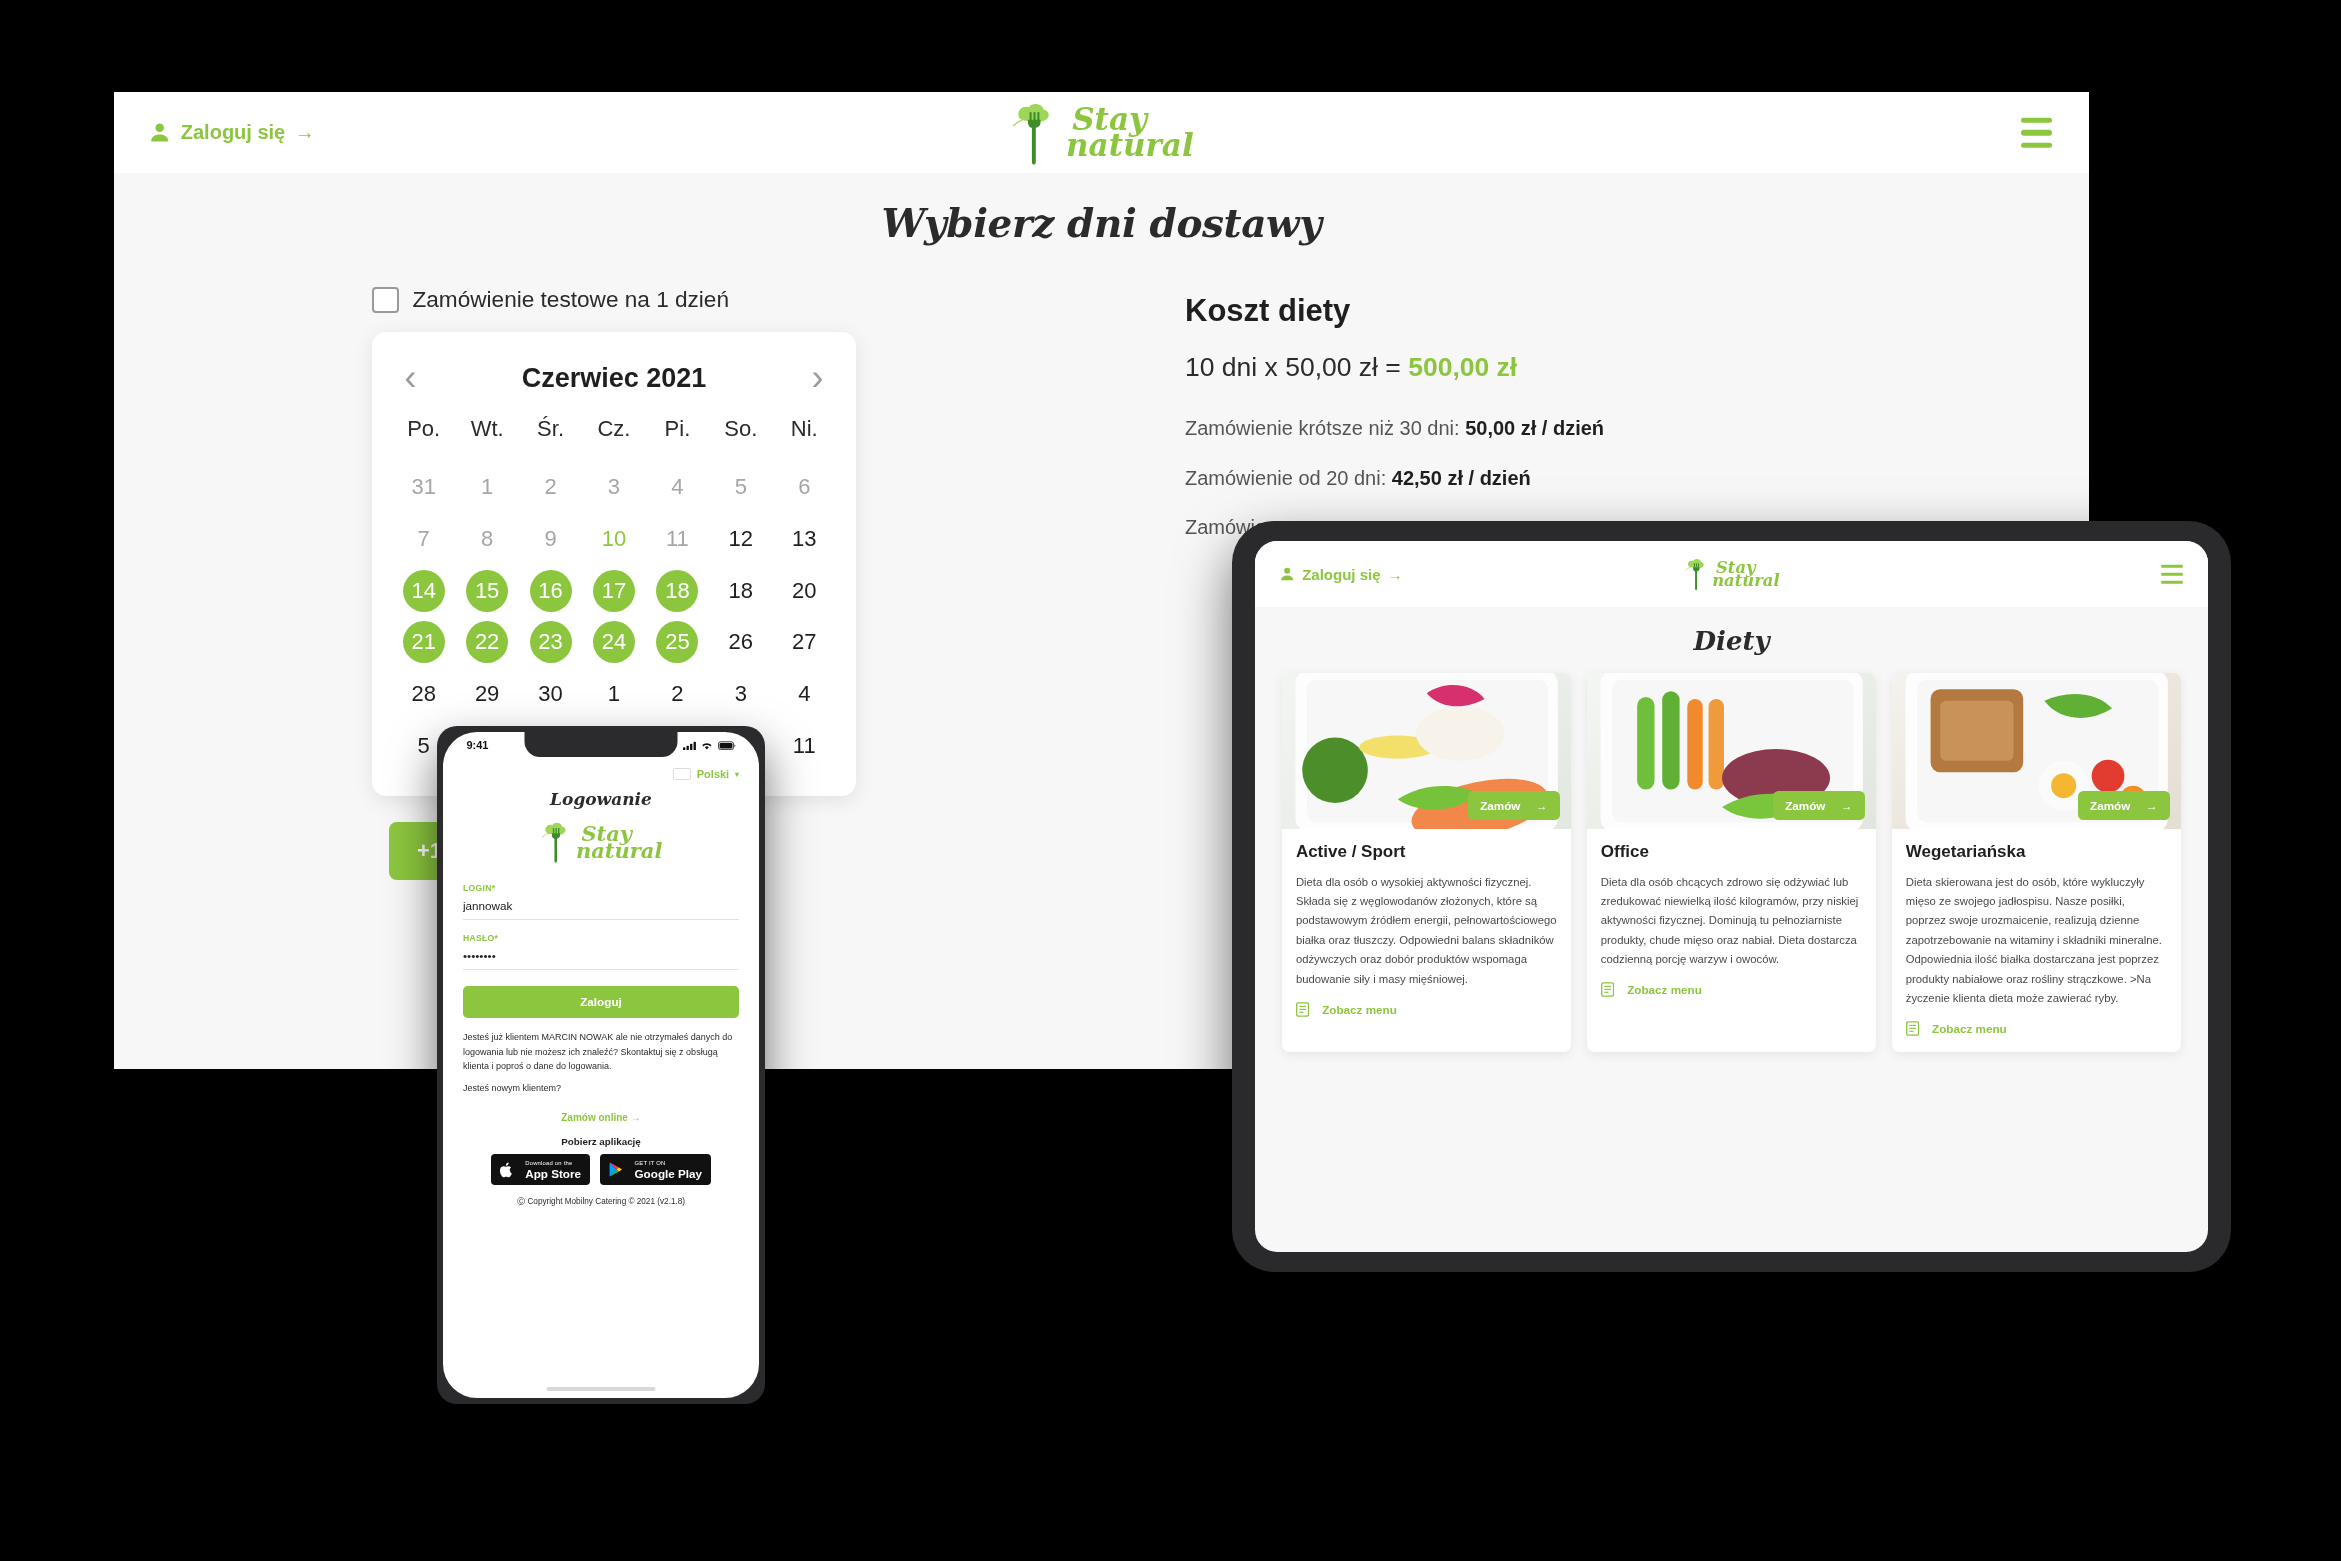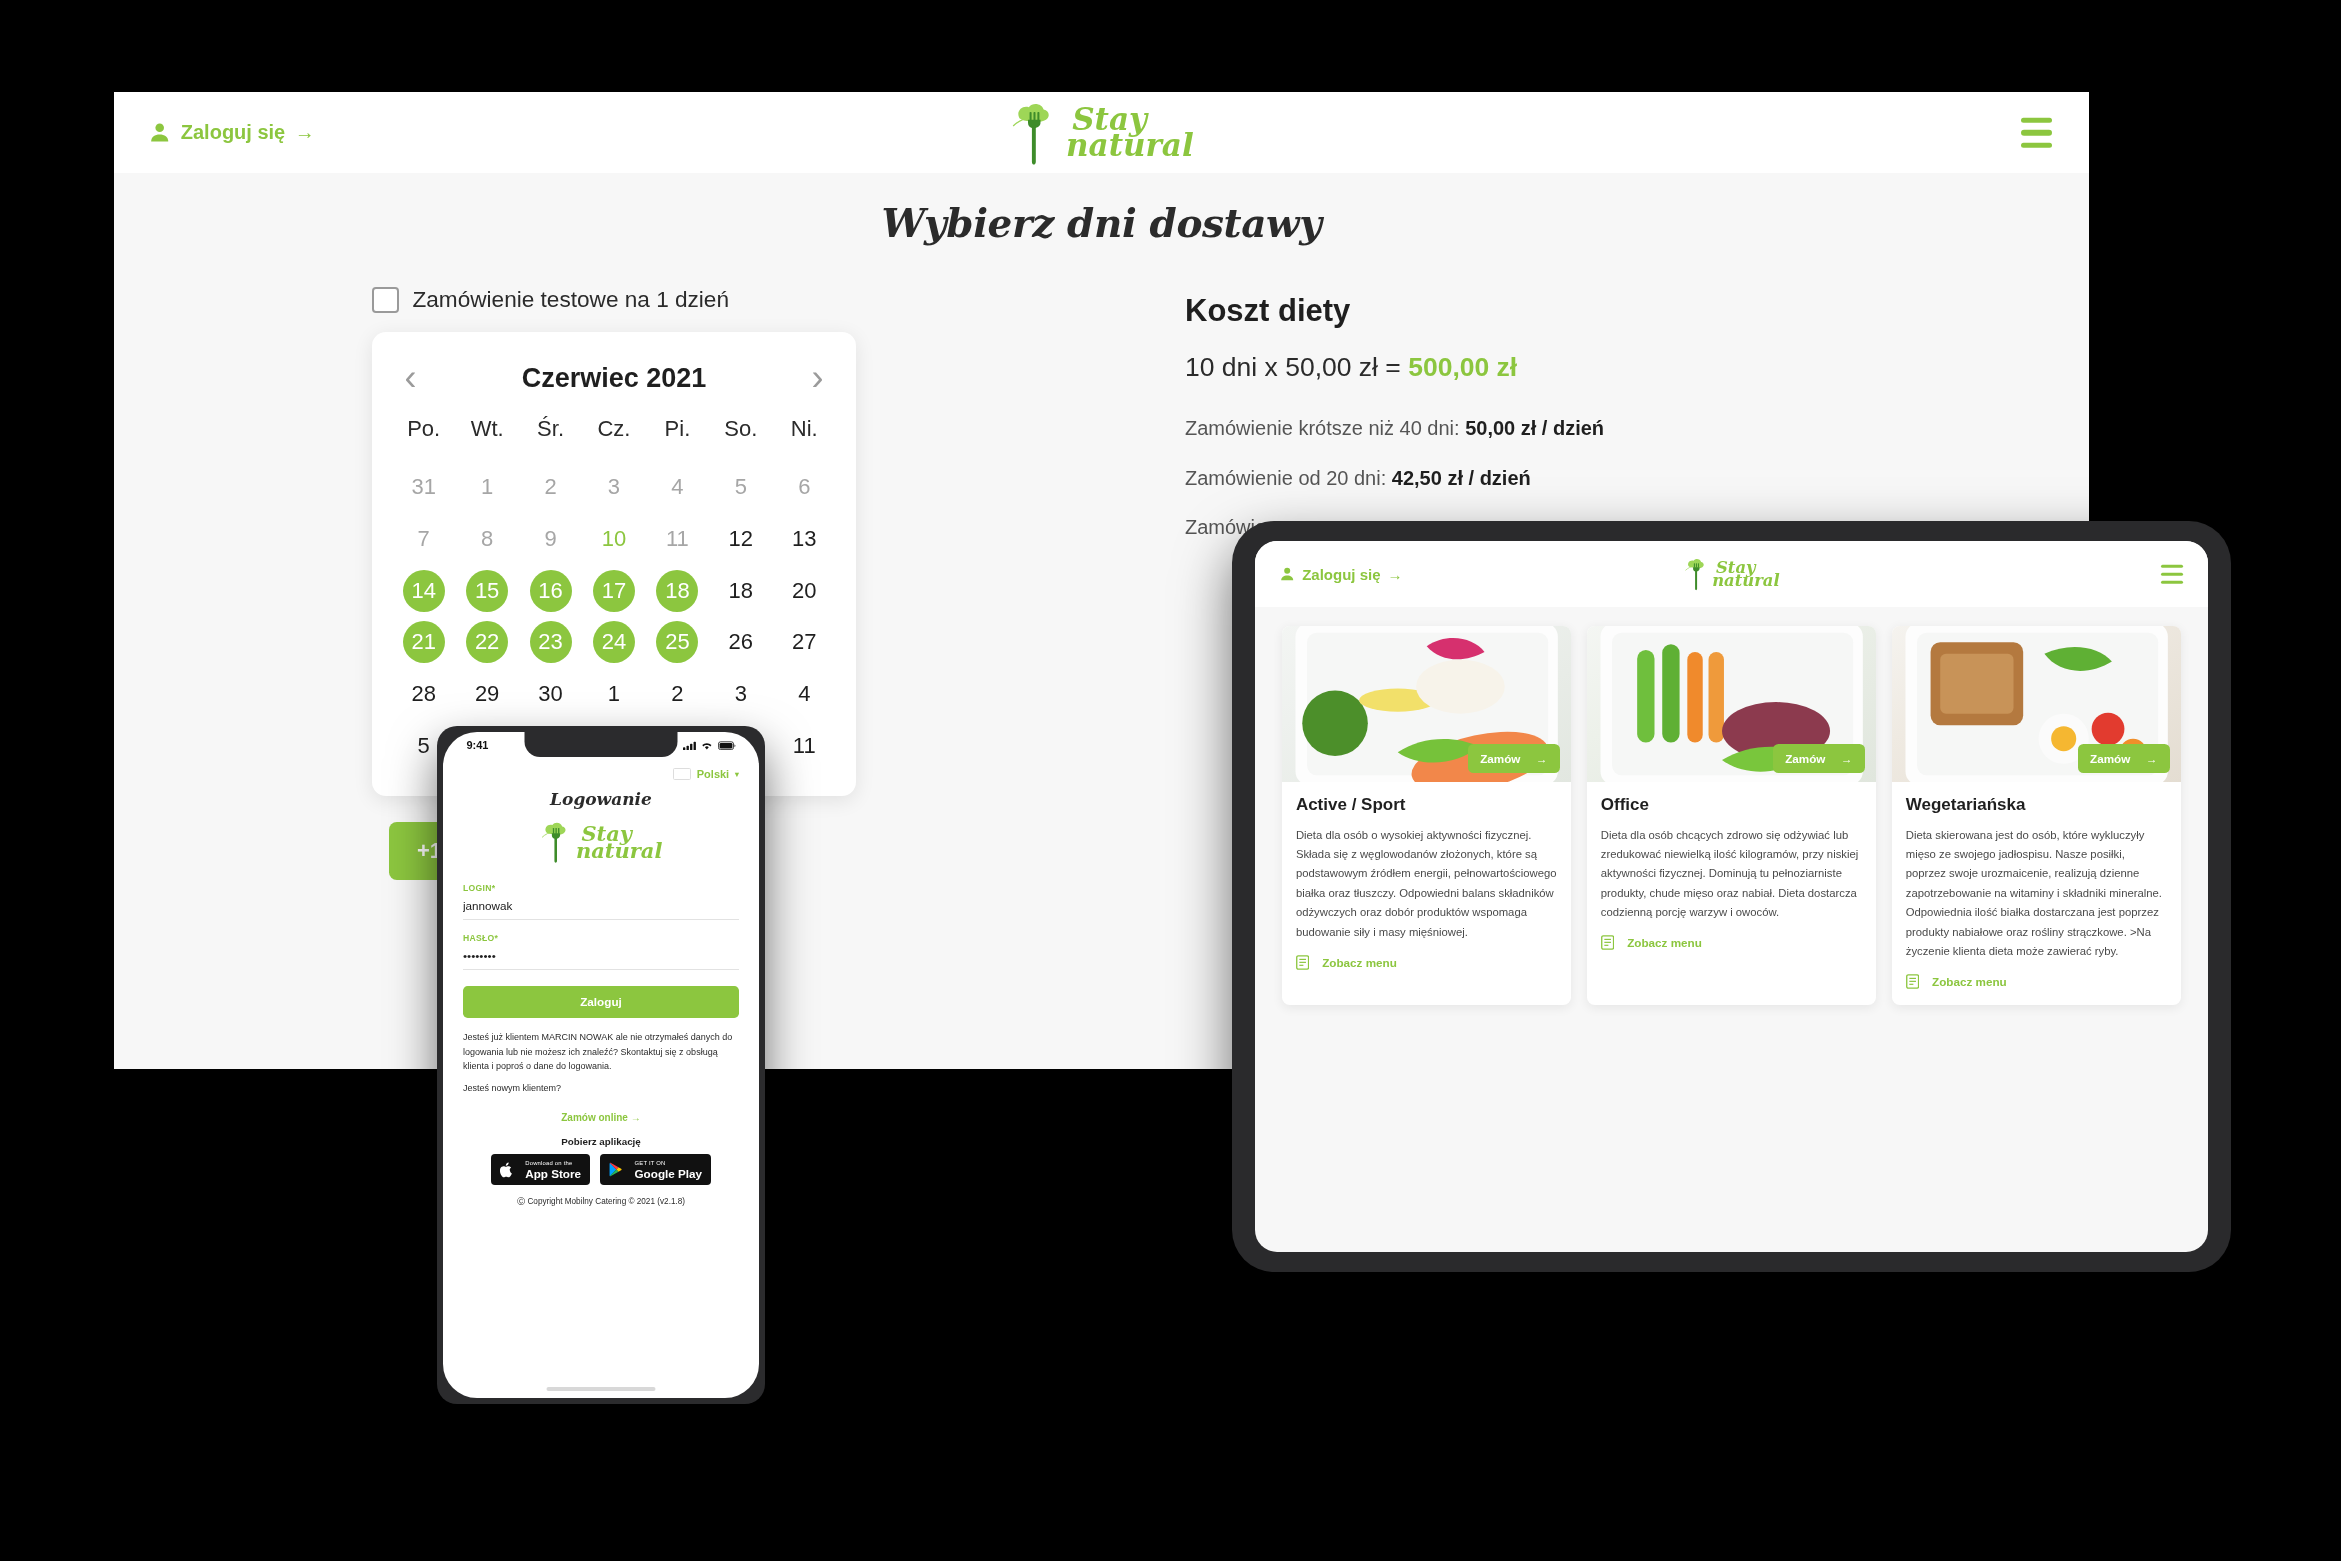--- a/index.html
+++ b/index.html
@@ -433,21 +433,21 @@
           <button class="btn btn-grey">Wyczyść</button>
         </div>
       </div>
 
       <div class="col-right">
         <div class="cost-title">Koszt diety</div>
         <div class="cost-main">
           <span>10 dni x 50,00 zł = </span><span class="accent">500,00 zł</span>
         </div>
         <div class="cost-line">
-          <span>Zamówienie krótsze niż 40 dni: </span><b>50,00 zł / dzień</b>
+          <span>Zamówienie krótsze niż 30 dni: </span><b>50,00 zł / dzień</b>
         </div>
         <div class="cost-line">
           <span>Zamówienie od 20 dni: </span><b>42,50 zł / dzień</b>
         </div>
         <div class="cost-line">
           <span>Zamówie</span>
         </div>
       </div>
     </div>
   </div>
@@ -485,20 +485,21 @@
         </div>
       </div>
       <div class="t-hamburger">
           <span></span>
           <span></span>
           <span></span>
         </div>
     </div>
 
     <div class="tablet-body">
+      <div class="t-title">Diety</div>
       <div class="diet-row" id="diet-row">
           <div class="diet-card">
             <div class="diet-img" style="background:linear-gradient(150deg,#f3f5f3 0%,#eef1ee 30%,#e2e7e0 100%)"><svg width="100%" height="100%" viewBox="0 0 300 200" preserveAspectRatio="xMidYMid slice">
                 <rect x="14" y="16" width="272" height="168" rx="14" fill="#fdfdfd"></rect>
                 <rect x="26" y="26" width="250" height="148" rx="10" fill="#f6f7f6"></rect>
                 <circle cx="55" cy="120" r="34" fill="#4c8f2a"></circle>
                 <ellipse cx="120" cy="96" rx="40" ry="12" fill="#f2e06a"></ellipse>
                 <ellipse cx="185" cy="82" rx="46" ry="28" fill="#f7f3ea"></ellipse>
                 <path d="M150 40c20-14 48-10 60 6-18 10-44 12-60-6z" fill="#d6306e"></path>
                 <ellipse cx="205" cy="160" rx="72" ry="28" fill="#f2874a" transform="rotate(-12 205 160)"></ellipse>

